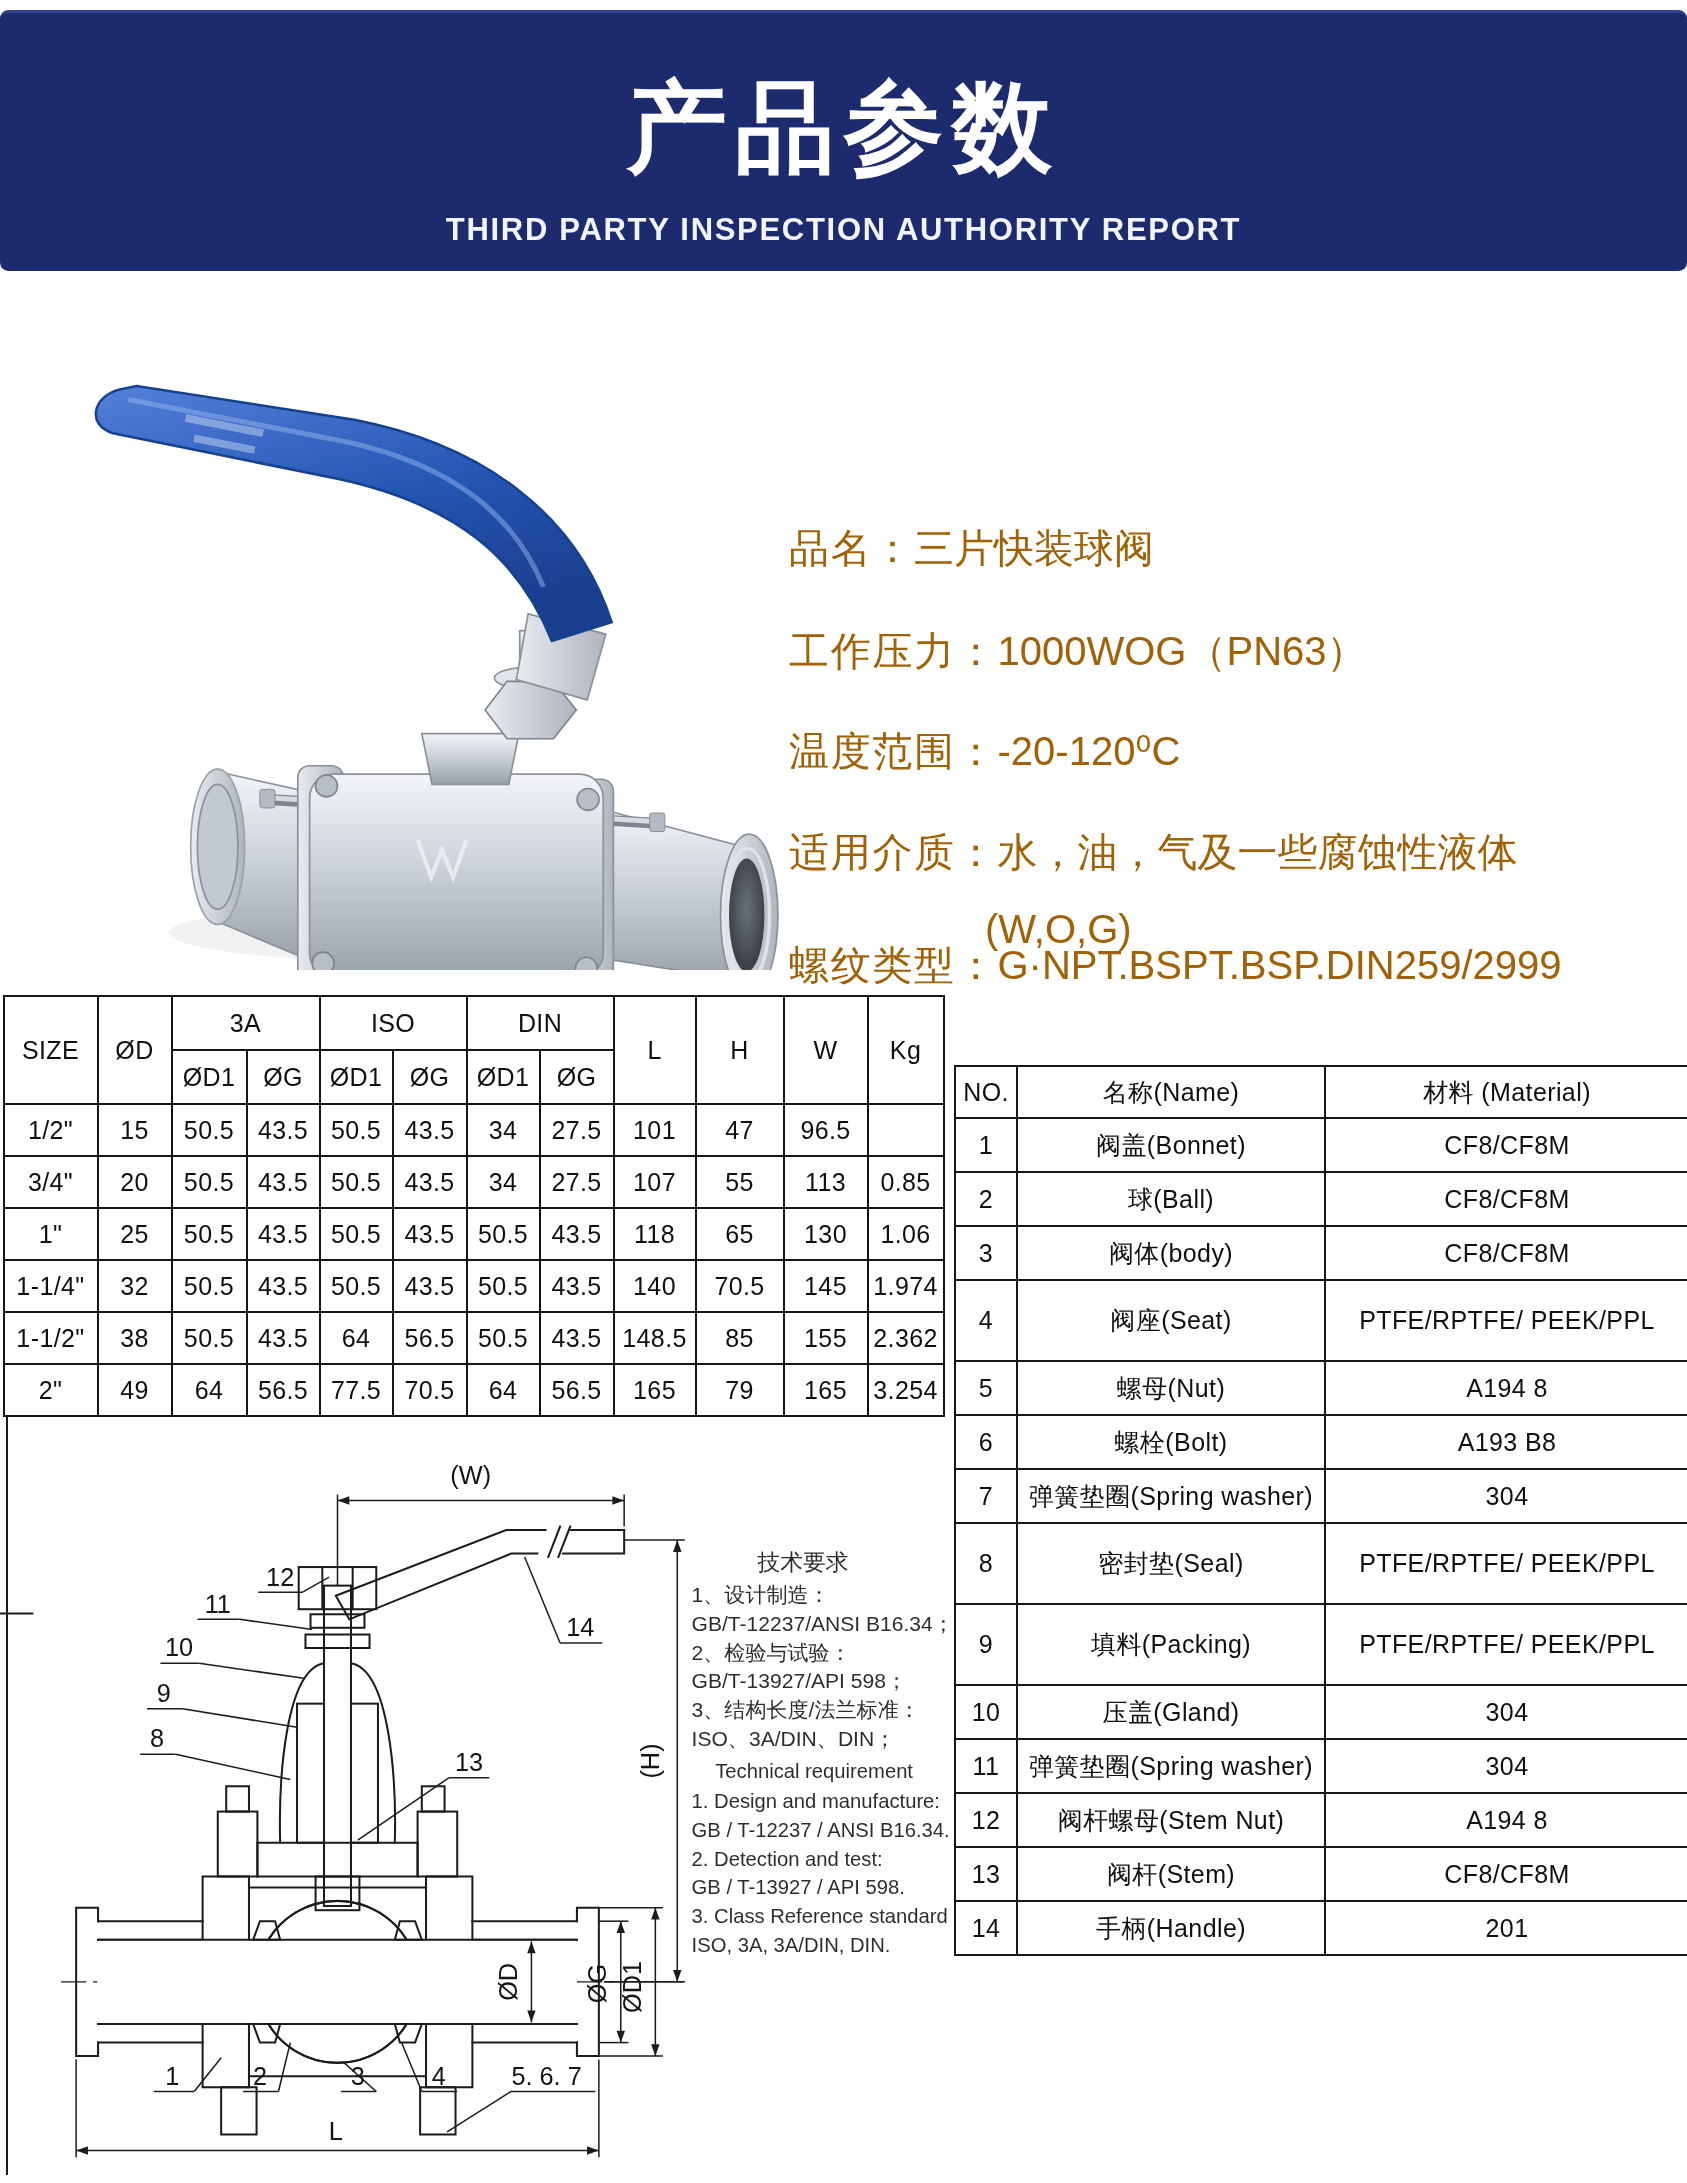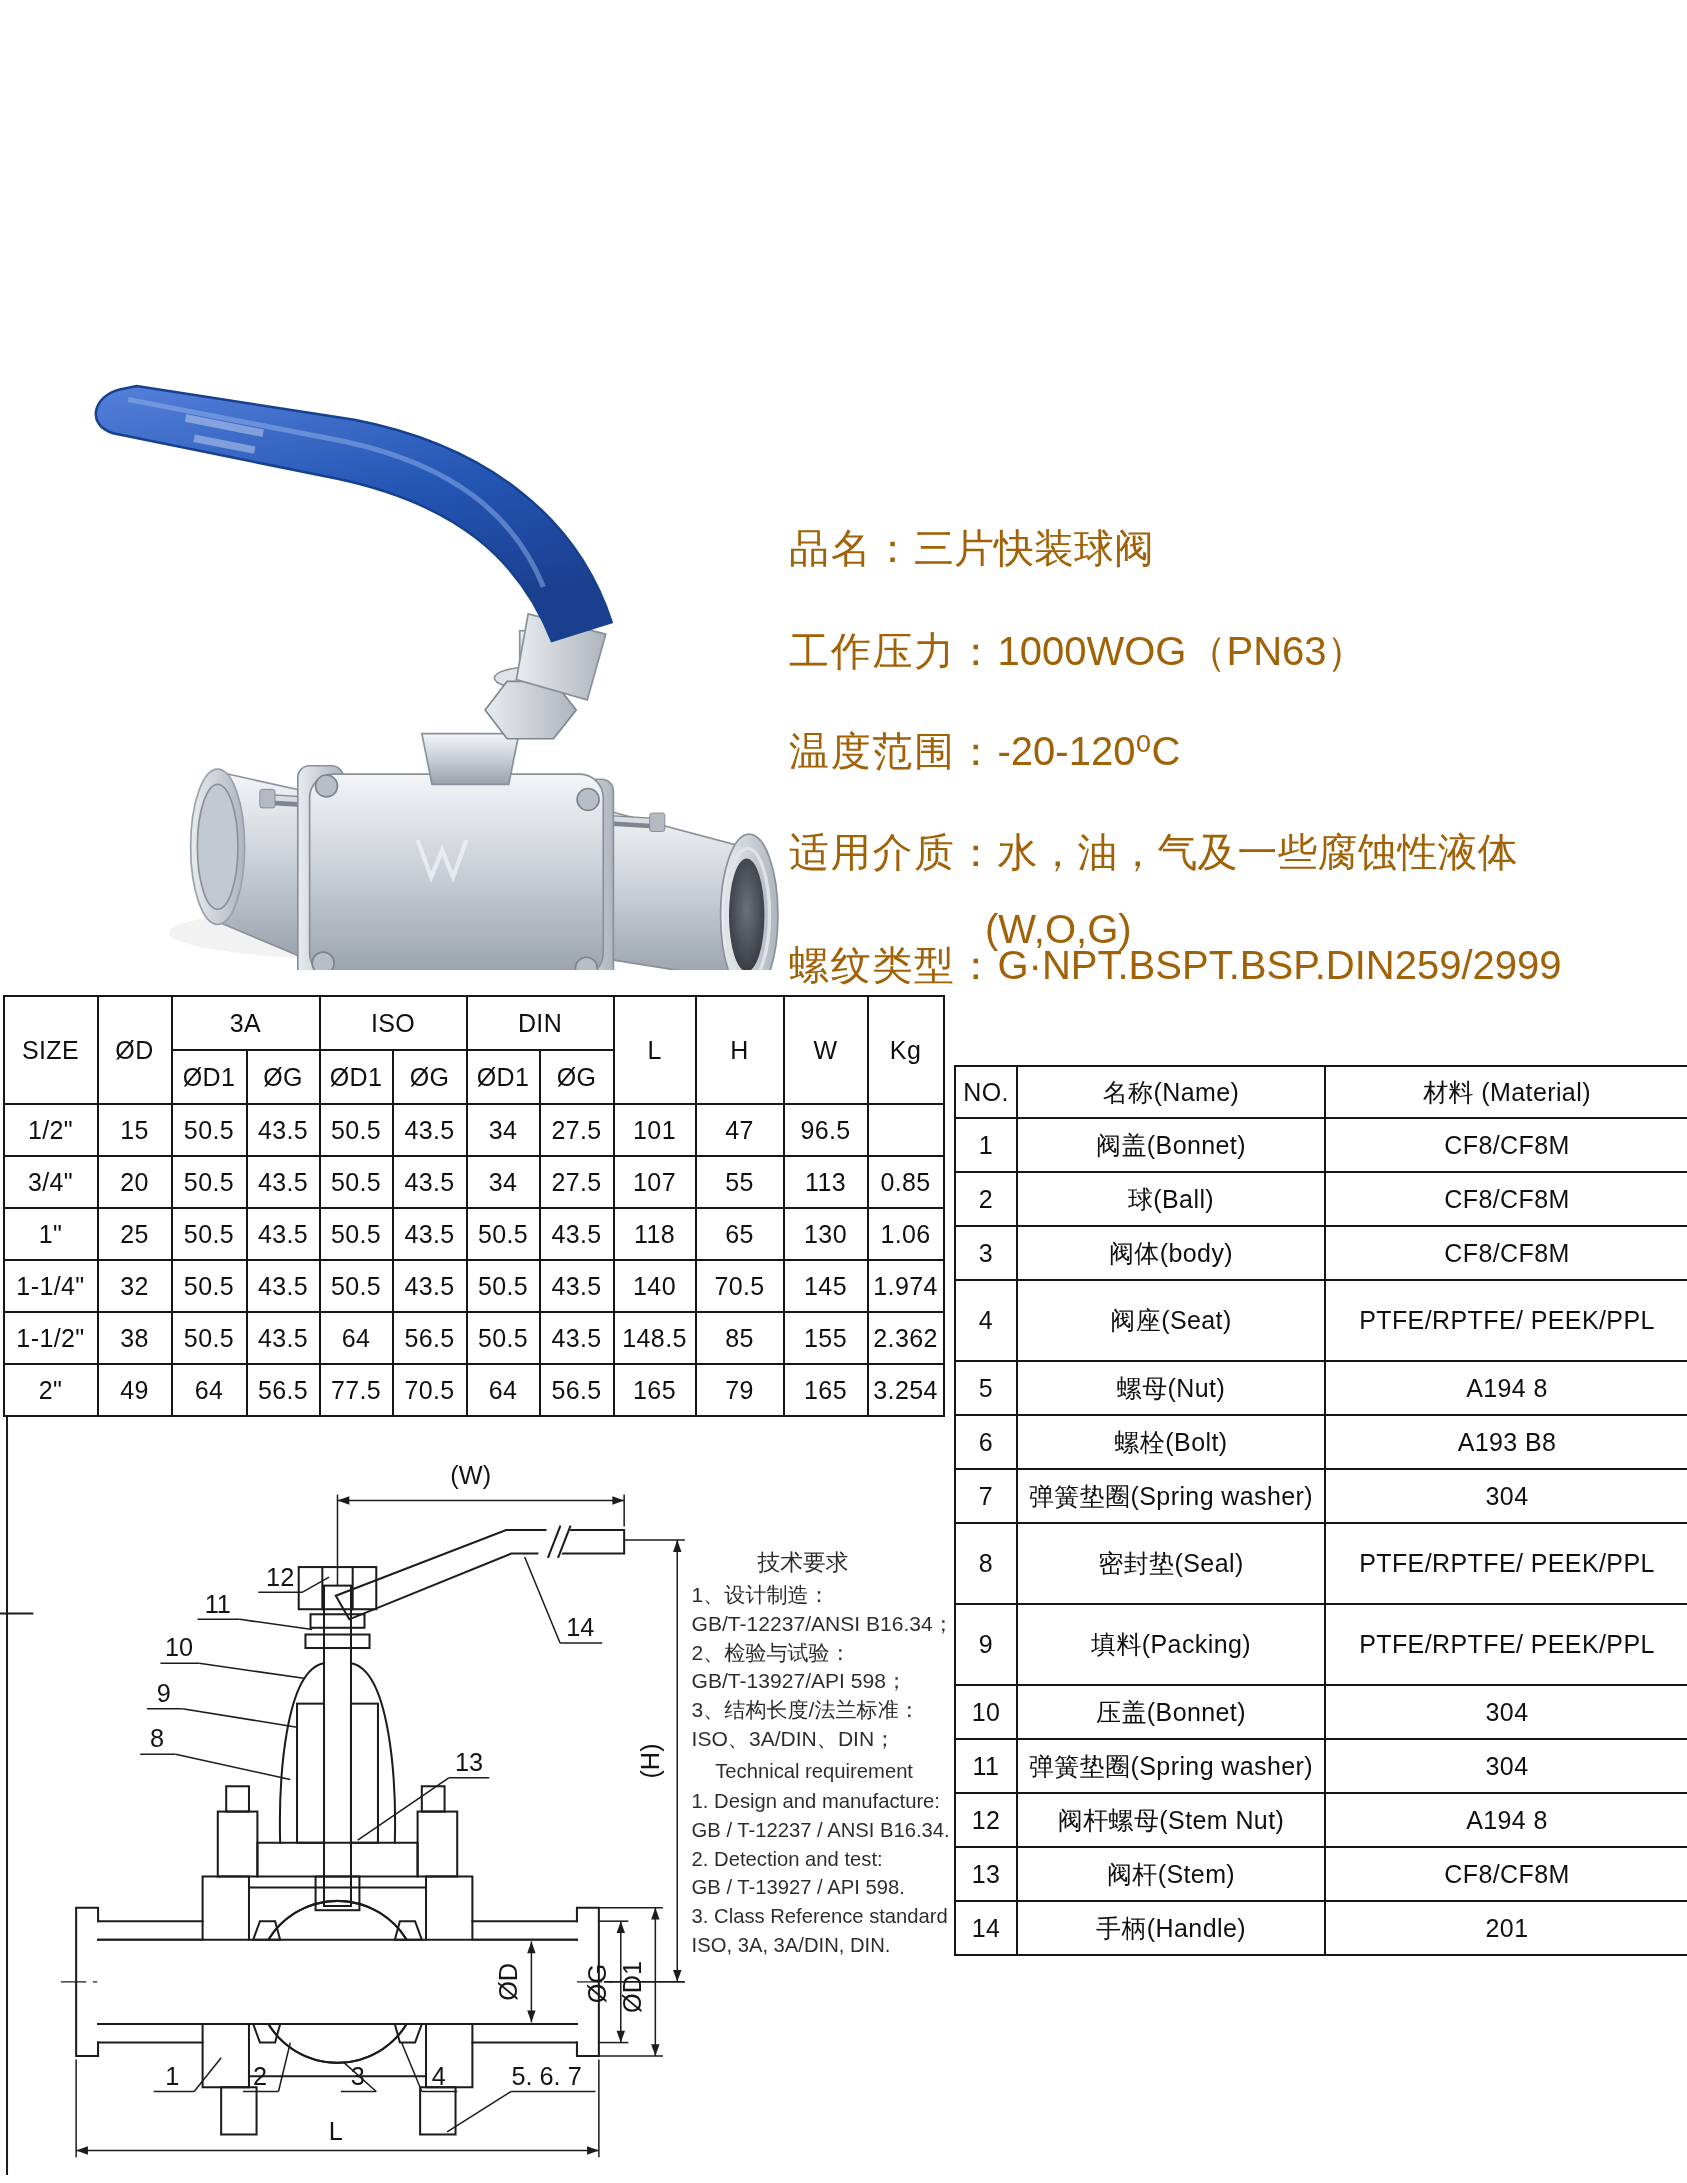--- a/index.html
+++ b/index.html
@@ -49,20 +49,24 @@
   .dimlab { font-size:30px; fill:#141414; }
   .nz { font-size:25px; fill:#1a1a1a; }
   .ne { font-size:24px; fill:#1a1a1a; }
   .blurry { filter:blur(0.55px); opacity:0.92; }
 </style>
 </head>
 <body>
 
 <div class="page">
 
+  <div class="hdr">
+    <div class="hdr-title">产品参数</div>
+    <div class="hdr-sub">THIRD PARTY INSPECTION AUTHORITY REPORT</div>
+  </div>
 
   <svg class="photo" width="751" height="633" viewBox="0 0 890 750" role="img">
     <defs>
       <linearGradient id="gSteelV" x1="0" y1="0" x2="0" y2="1">
         <stop offset="0" stop-color="#f3f5f7"></stop>
           <stop offset="0.45" stop-color="#ccd2d9"></stop>
         <stop offset="1" stop-color="#99a1ab"></stop>
       </linearGradient>
       <linearGradient id="gSteelH" x1="0" y1="0" x2="1" y2="0">
         <stop offset="0" stop-color="#e9ecef"></stop>
@@ -325,21 +329,21 @@
           <td>密封垫(Seal)</td>
           <td>PTFE/RPTFE/ PEEK/PPL</td>
         </tr>
         <tr>
           <td>9</td>
           <td>填料(Packing)</td>
           <td>PTFE/RPTFE/ PEEK/PPL</td>
         </tr>
         <tr>
           <td>10</td>
-          <td>压盖(Bonnet)</td>
+          <td>压盖(Gland)</td>
           <td>304</td>
         </tr>
         <tr>
           <td>11</td>
           <td>弹簧垫圈(Spring washer)</td>
           <td>304</td>
         </tr>
         <tr>
           <td>12</td>
           <td>阀杆螺母(Stem Nut)</td>

